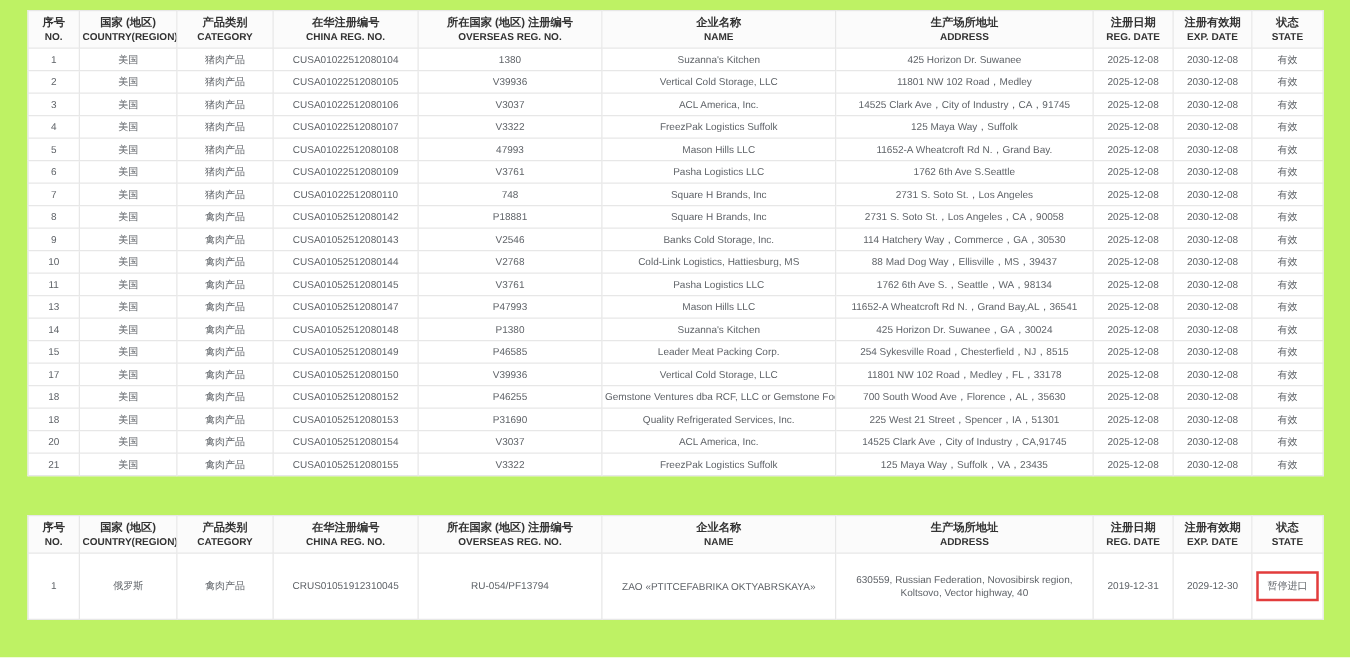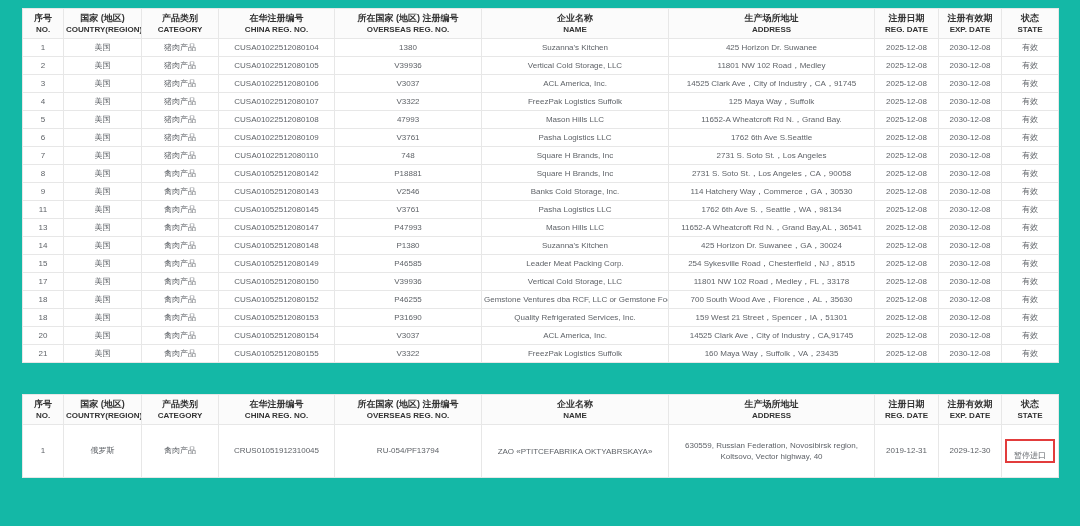--- a/index.html
+++ b/index.html
@@ -1,28 +1,28 @@
 <!DOCTYPE html>
 <html><head>
 <meta charset="utf-8">
 <style>
   * { box-sizing: border-box; }
   html,body { margin:0; padding:0; background:#ffffff; }
   body { font-family:"Liberation Sans","DejaVu Sans",sans-serif; }
-  .page { width:1080px; height:526px; padding:8px 22px 0 22px; overflow:hidden; background:#14b8a6; }
+  .page { width:1080px; height:526px; padding:8px 22px 0 22px; overflow:hidden; background:#bef264; }
   table { border-collapse:collapse; table-layout:fixed; width:1036px; background:#fff; }
   th, td { border:1px solid #e7e7e7; text-align:center; vertical-align:middle; padding:0 2px; overflow:hidden; }
   thead th { background:#fbfbfb; color:#333; font-weight:bold; height:30px; padding:3px 2px; }
   th .zh { display:block; font-size:9px; line-height:12px; }
   th .en { display:block; font-size:8px; line-height:11px; }
   tbody td { color:#5f6368; font-size:8px; height:18px; line-height:10px; white-space:nowrap; }
   #table2 tbody td { height:35px; white-space:normal; }
   #table2 tbody td.wrap { line-height:11px; padding:0 6px; }
   .table-gap { height:31px; }
-  .red-box { border:2px solid #e23c3c; margin:14px 1px; height:24px; display:flex; align-items:flex-end; justify-content:center; }
+  .red-box { border:2px solid #e23c3c; margin:14px 1px; height:24px; display:flex; align-items:center; justify-content:center; }
 </style>
 </head>
 <body>
 
 <div class="page">
   <table id="table1">
       <colgroup>
         <col style="width: 41px;">
         <col style="width: 78px;">
         <col style="width: 77px;">
@@ -181,20 +181,32 @@
           <td>禽肉产品</td>
           <td>CUSA01052512080143</td>
           <td>V2546</td>
           <td class="wrap">Banks Cold Storage, Inc.</td>
           <td class="wrap">114 Hatchery Way，Commerce，GA，30530</td>
           <td>2025-12-08</td>
           <td>2030-12-08</td>
           <td>有效</td>
         </tr>
         <tr>
+          <td>10</td>
+          <td>美国</td>
+          <td>禽肉产品</td>
+          <td>CUSA01052512080144</td>
+          <td>V2768</td>
+          <td class="wrap">Cold-Link Logistics, Hattiesburg, MS</td>
+          <td class="wrap">88 Mad Dog Way，Ellisville，MS，39437</td>
+          <td>2025-12-08</td>
+          <td>2030-12-08</td>
+          <td>有效</td>
+        </tr>
+        <tr>
           <td>11</td>
           <td>美国</td>
           <td>禽肉产品</td>
           <td>CUSA01052512080145</td>
           <td>V3761</td>
           <td class="wrap">Pasha Logistics LLC</td>
           <td class="wrap">1762 6th Ave S.，Seattle，WA，98134</td>
           <td>2025-12-08</td>
           <td>2030-12-08</td>
           <td>有效</td>
@@ -259,21 +271,21 @@
           <td>2030-12-08</td>
           <td>有效</td>
         </tr>
         <tr>
           <td>18</td>
           <td>美国</td>
           <td>禽肉产品</td>
           <td>CUSA01052512080153</td>
           <td>P31690</td>
           <td class="wrap">Quality Refrigerated Services, Inc.</td>
-          <td class="wrap">159 West 21 Street，Spencer，IA，51301</td>
+          <td class="wrap">225 West 21 Street，Spencer，IA，51301</td>
           <td>2025-12-08</td>
           <td>2030-12-08</td>
           <td>有效</td>
         </tr>
         <tr>
           <td>20</td>
           <td>美国</td>
           <td>禽肉产品</td>
           <td>CUSA01052512080154</td>
           <td>V3037</td>
@@ -283,21 +295,21 @@
           <td>2030-12-08</td>
           <td>有效</td>
         </tr>
         <tr>
           <td>21</td>
           <td>美国</td>
           <td>禽肉产品</td>
           <td>CUSA01052512080155</td>
           <td>V3322</td>
           <td class="wrap">FreezPak Logistics Suffolk</td>
-          <td class="wrap">160 Maya Way，Suffolk，VA，23435</td>
+          <td class="wrap">125 Maya Way，Suffolk，VA，23435</td>
           <td>2025-12-08</td>
           <td>2030-12-08</td>
           <td>有效</td>
         </tr>
       </tbody>
     </table>
   <div class="table-gap"></div>
   <table id="table2">
       <colgroup>
         <col style="width: 41px;">

